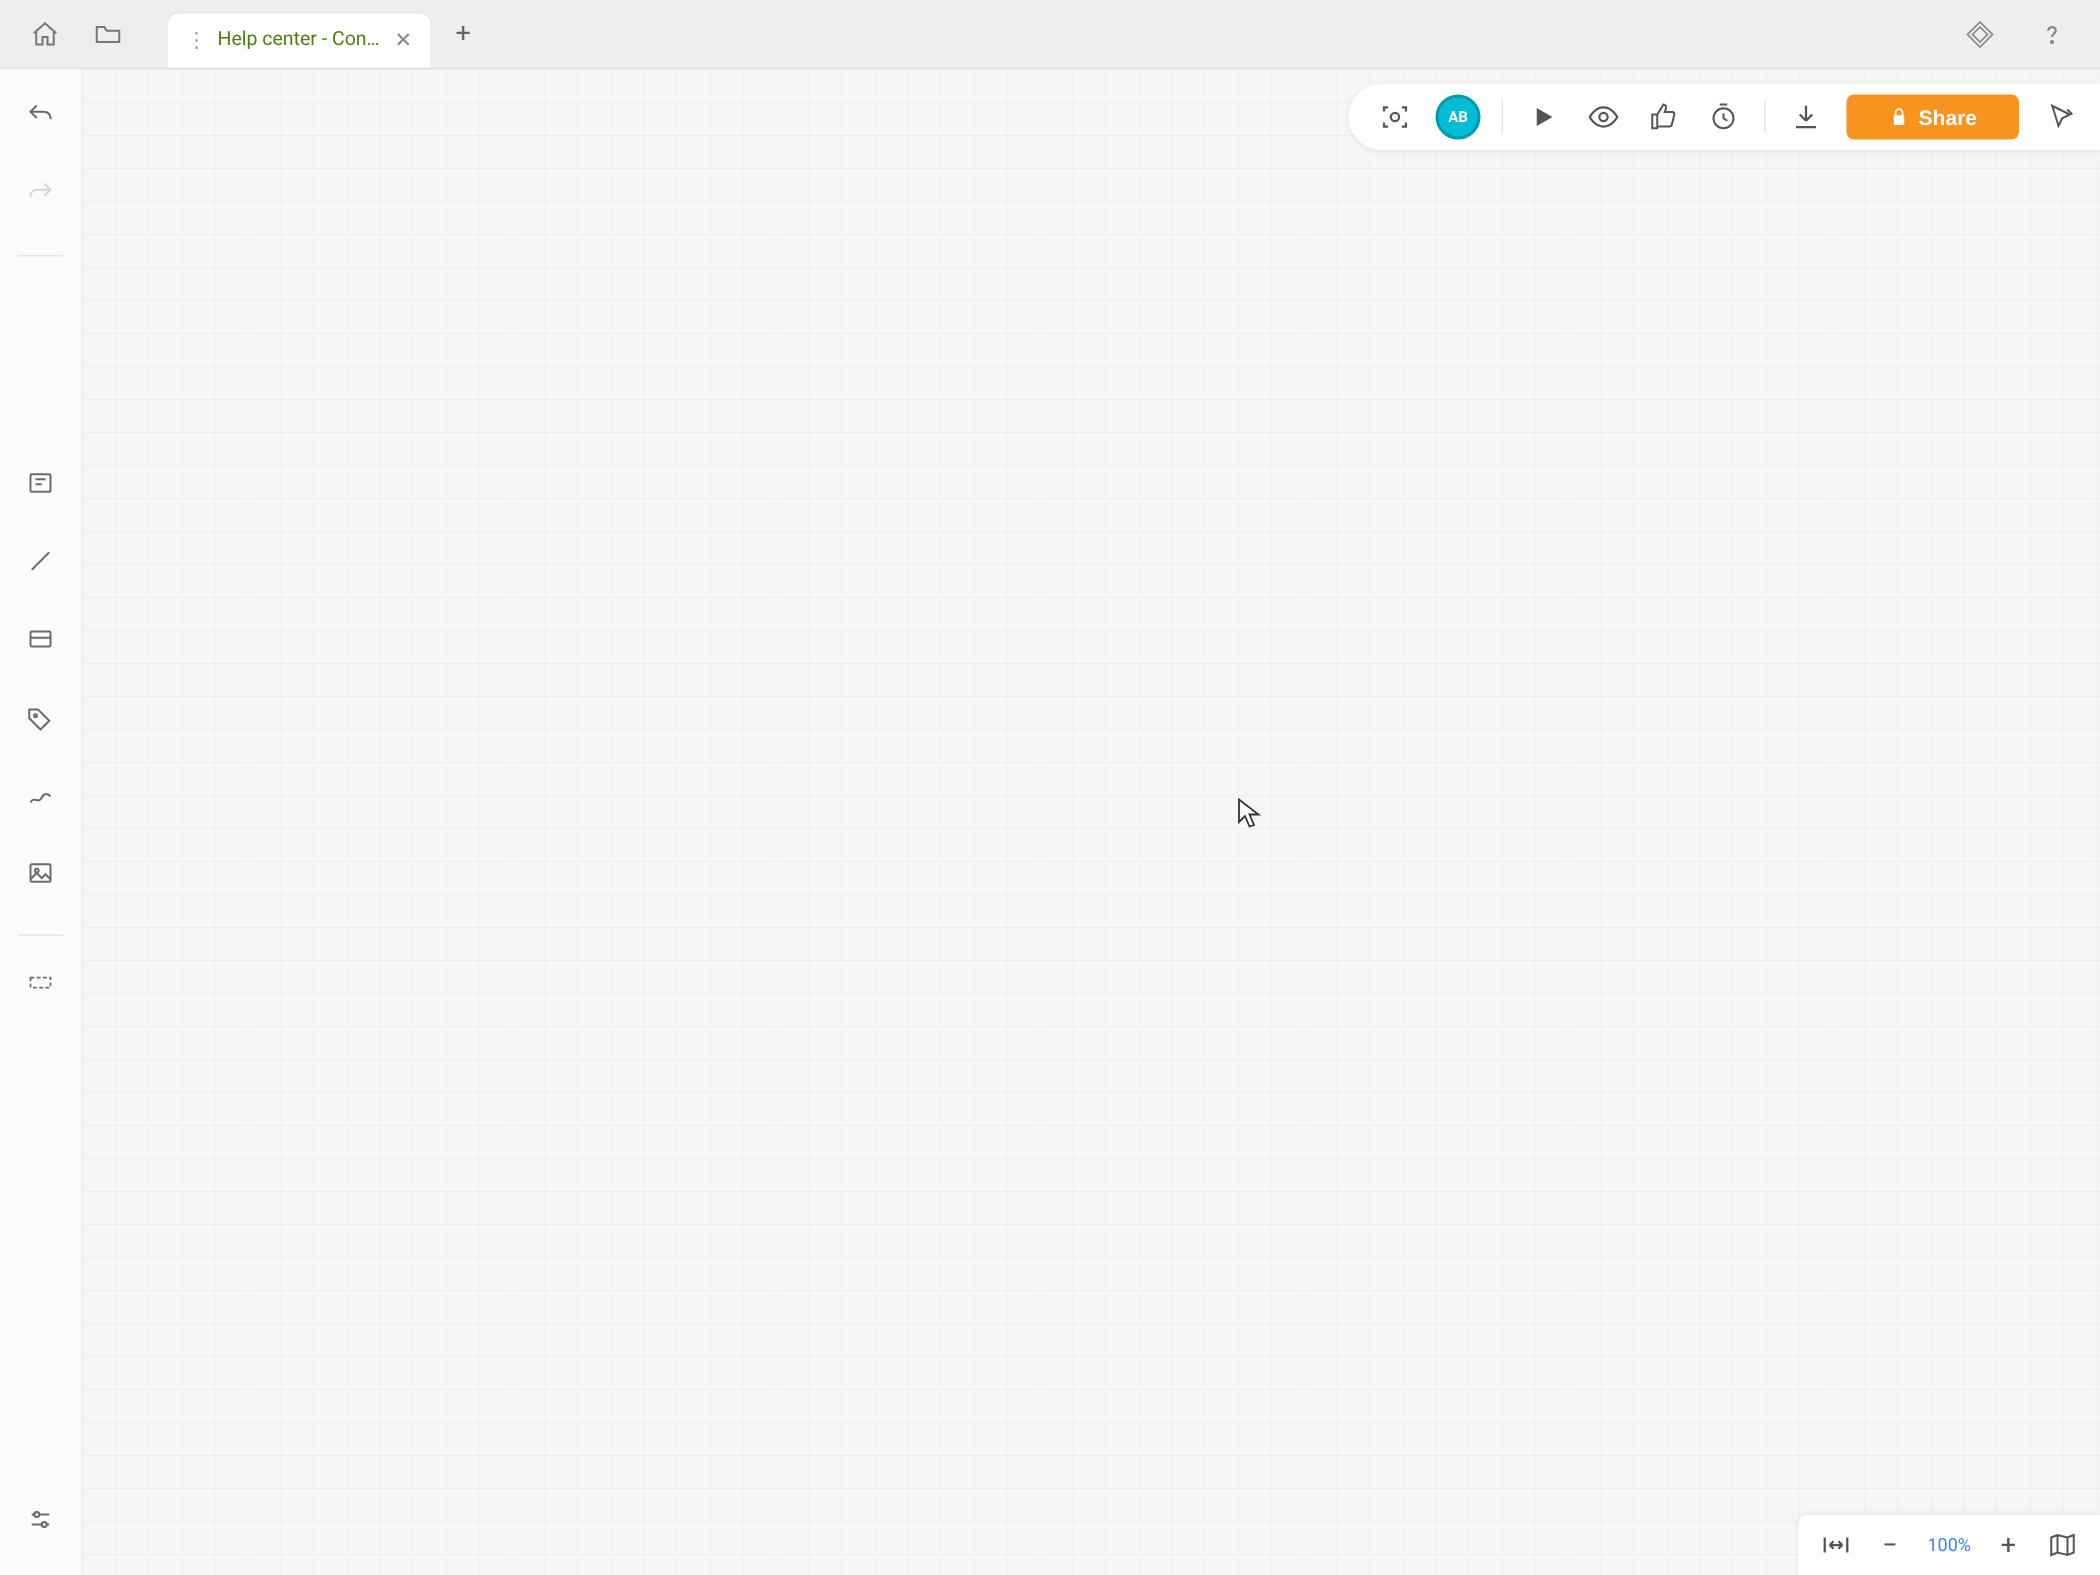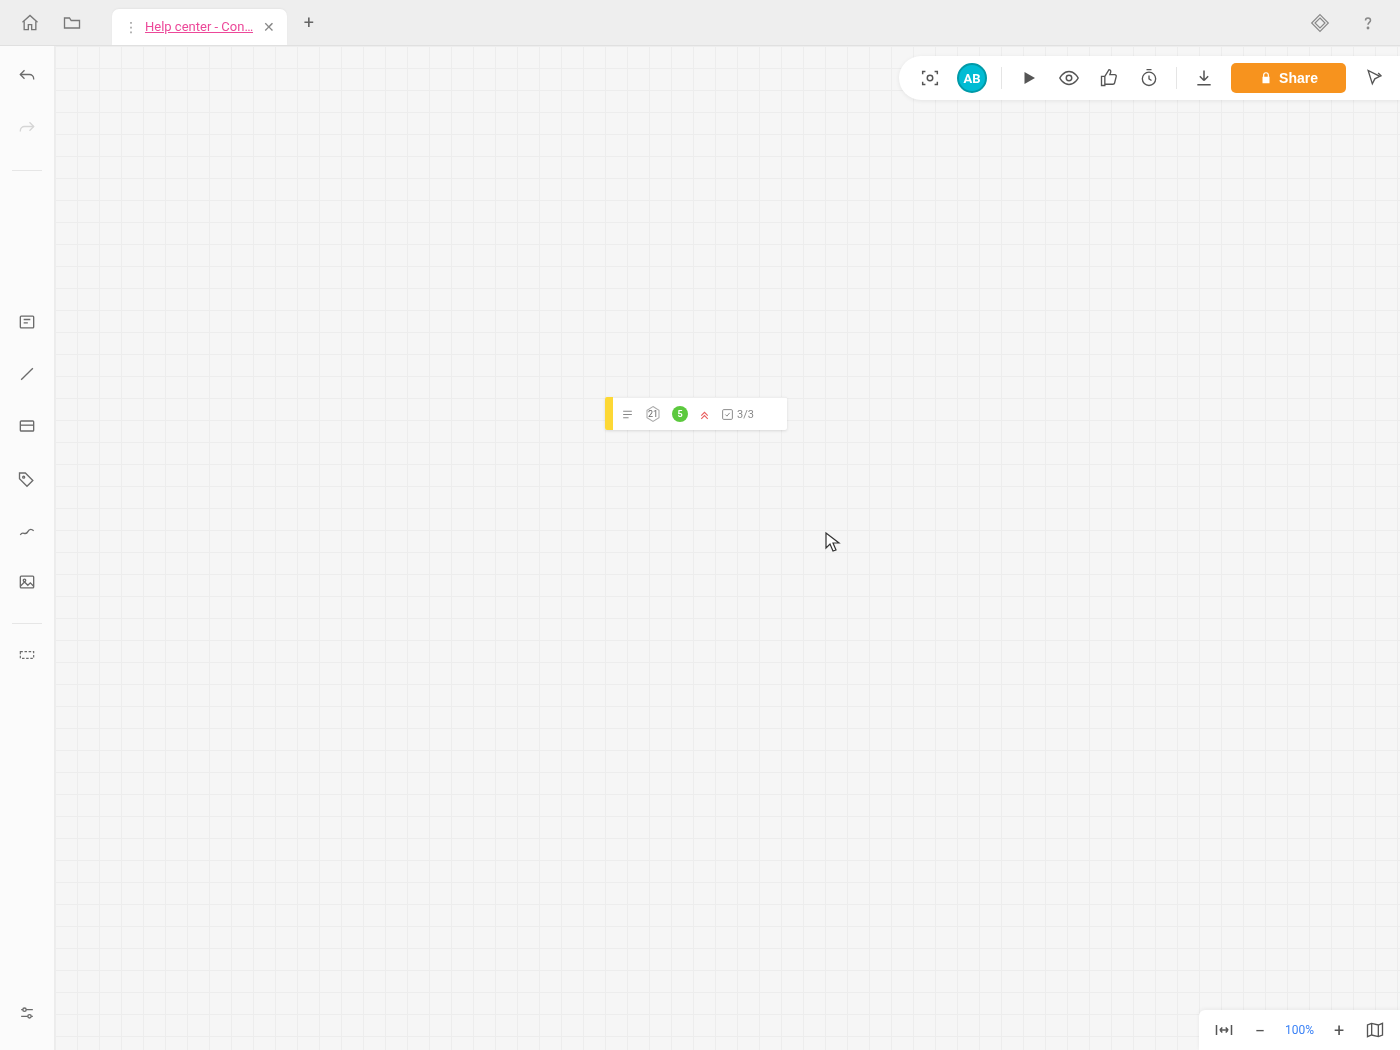--- a/index.html
+++ b/index.html
@@ -42,25 +42,24 @@
   margin-left: 10px;
   box-shadow: 0 -1px 2px rgba(0,0,0,0.04);
   gap: 8px;
   max-width: 190px;
 }
 .title-bar .tab .drag {
   color: #999; font-size: 14px; letter-spacing: -1px;
 }
 .title-bar .tab .label {
   font-size: 13px;
-  color: #ec4899;
+  color: #4d7c0f;
   white-space: nowrap;
   overflow: hidden;
   text-overflow: ellipsis;
-  text-decoration: underline;
 }
 .title-bar .tab .close {
   color: #888; font-size: 14px; cursor: pointer; padding: 2px;
 }
 .title-bar .add-tab {
   width: 28px; height: 28px;
   display: flex; align-items: center; justify-content: center;
   color: #666; font-size: 18px; margin-left: 8px; cursor: pointer;
 }
 .title-bar .spacer { flex: 1; }
@@ -134,21 +133,21 @@
 }
 .top-right-toolbar .tbtn {
   width: 26px; height: 26px; display: flex; align-items: center; justify-content: center;
   color: #555; cursor: pointer;
 }
 .top-right-toolbar .avatar {
   width: 30px; height: 30px; border-radius: 50%;
   background: #00bcd4;
   border: 2px solid #009aa8;
   display: flex; align-items: center; justify-content: center;
-  color: #fff; font-size: 13px; font-weight: 700; text-align: right;
+  color: #fff; font-size: 10px; font-weight: 700; text-align: right;
 }
 .top-right-toolbar .share-btn {
   background: #f7931e;
   color: #fff;
   border: none;
   border-radius: 5px;
   padding: 7px 28px;
   font-size: 14px;
   font-weight: 600;
   display: flex; align-items: center; gap: 6px;
@@ -412,48 +411,20 @@
       <div class="cursor-btn">
         <svg width="20" height="20" viewBox="0 0 24 24" fill="none" stroke="currentColor" stroke-width="1.6">
             <path d="M5 3l5 16 3-6 6-3z" fill="#fff"></path>
             <path d="M17 6l4 4"></path>
           </svg>
       </div>
     </div>
 
     <div class="card">
       <div class="accent"></div>
-      <div class="footer">
-        <div class="f-icon">
-          <svg width="13" height="13" viewBox="0 0 24 24" fill="none" stroke="currentColor" stroke-width="2">
-              <path d="M4 6h16M4 12h16M4 18h10"></path>
-            </svg>
-        </div>
-        <div class="hex">
-          <svg width="18" height="18" viewBox="0 0 24 24" fill="none" stroke="#aaa" stroke-width="1.4">
-              <path d="M12 2l8 5v10l-8 5-8-5V7z"></path>
-            </svg>
-          <span>21</span>
-        </div>
-        <div class="dot">
-          <span>5</span>
-        </div>
-        <div class="f-icon priority">
-          <svg width="13" height="13" viewBox="0 0 24 24" fill="none" stroke="currentColor" stroke-width="2">
-              <path d="M6 14l6-6 6 6M6 20l6-6 6 6"></path>
-            </svg>
-        </div>
-        <div class="check">
-          <svg width="13" height="13" viewBox="0 0 24 24" fill="none" stroke="currentColor" stroke-width="1.8">
-              <rect x="3" y="3" width="18" height="18" rx="2"></rect>
-              <path d="M8 12l3 3 5-6"></path>
-            </svg>
-          <span>3/3</span>
-        </div>
-      </div>
     </div>
 
     <div class="cursor-pointer">
       <svg width="16" height="20" viewBox="0 0 16 20">
           <path d="M1 1l0 15 4-4 3 7 3-1-3-7 6 0z" fill="#fff" stroke="#333" stroke-width="1.2"></path>
         </svg>
     </div>
 
     <div class="zoom-bar">
       <div class="zbtn">

